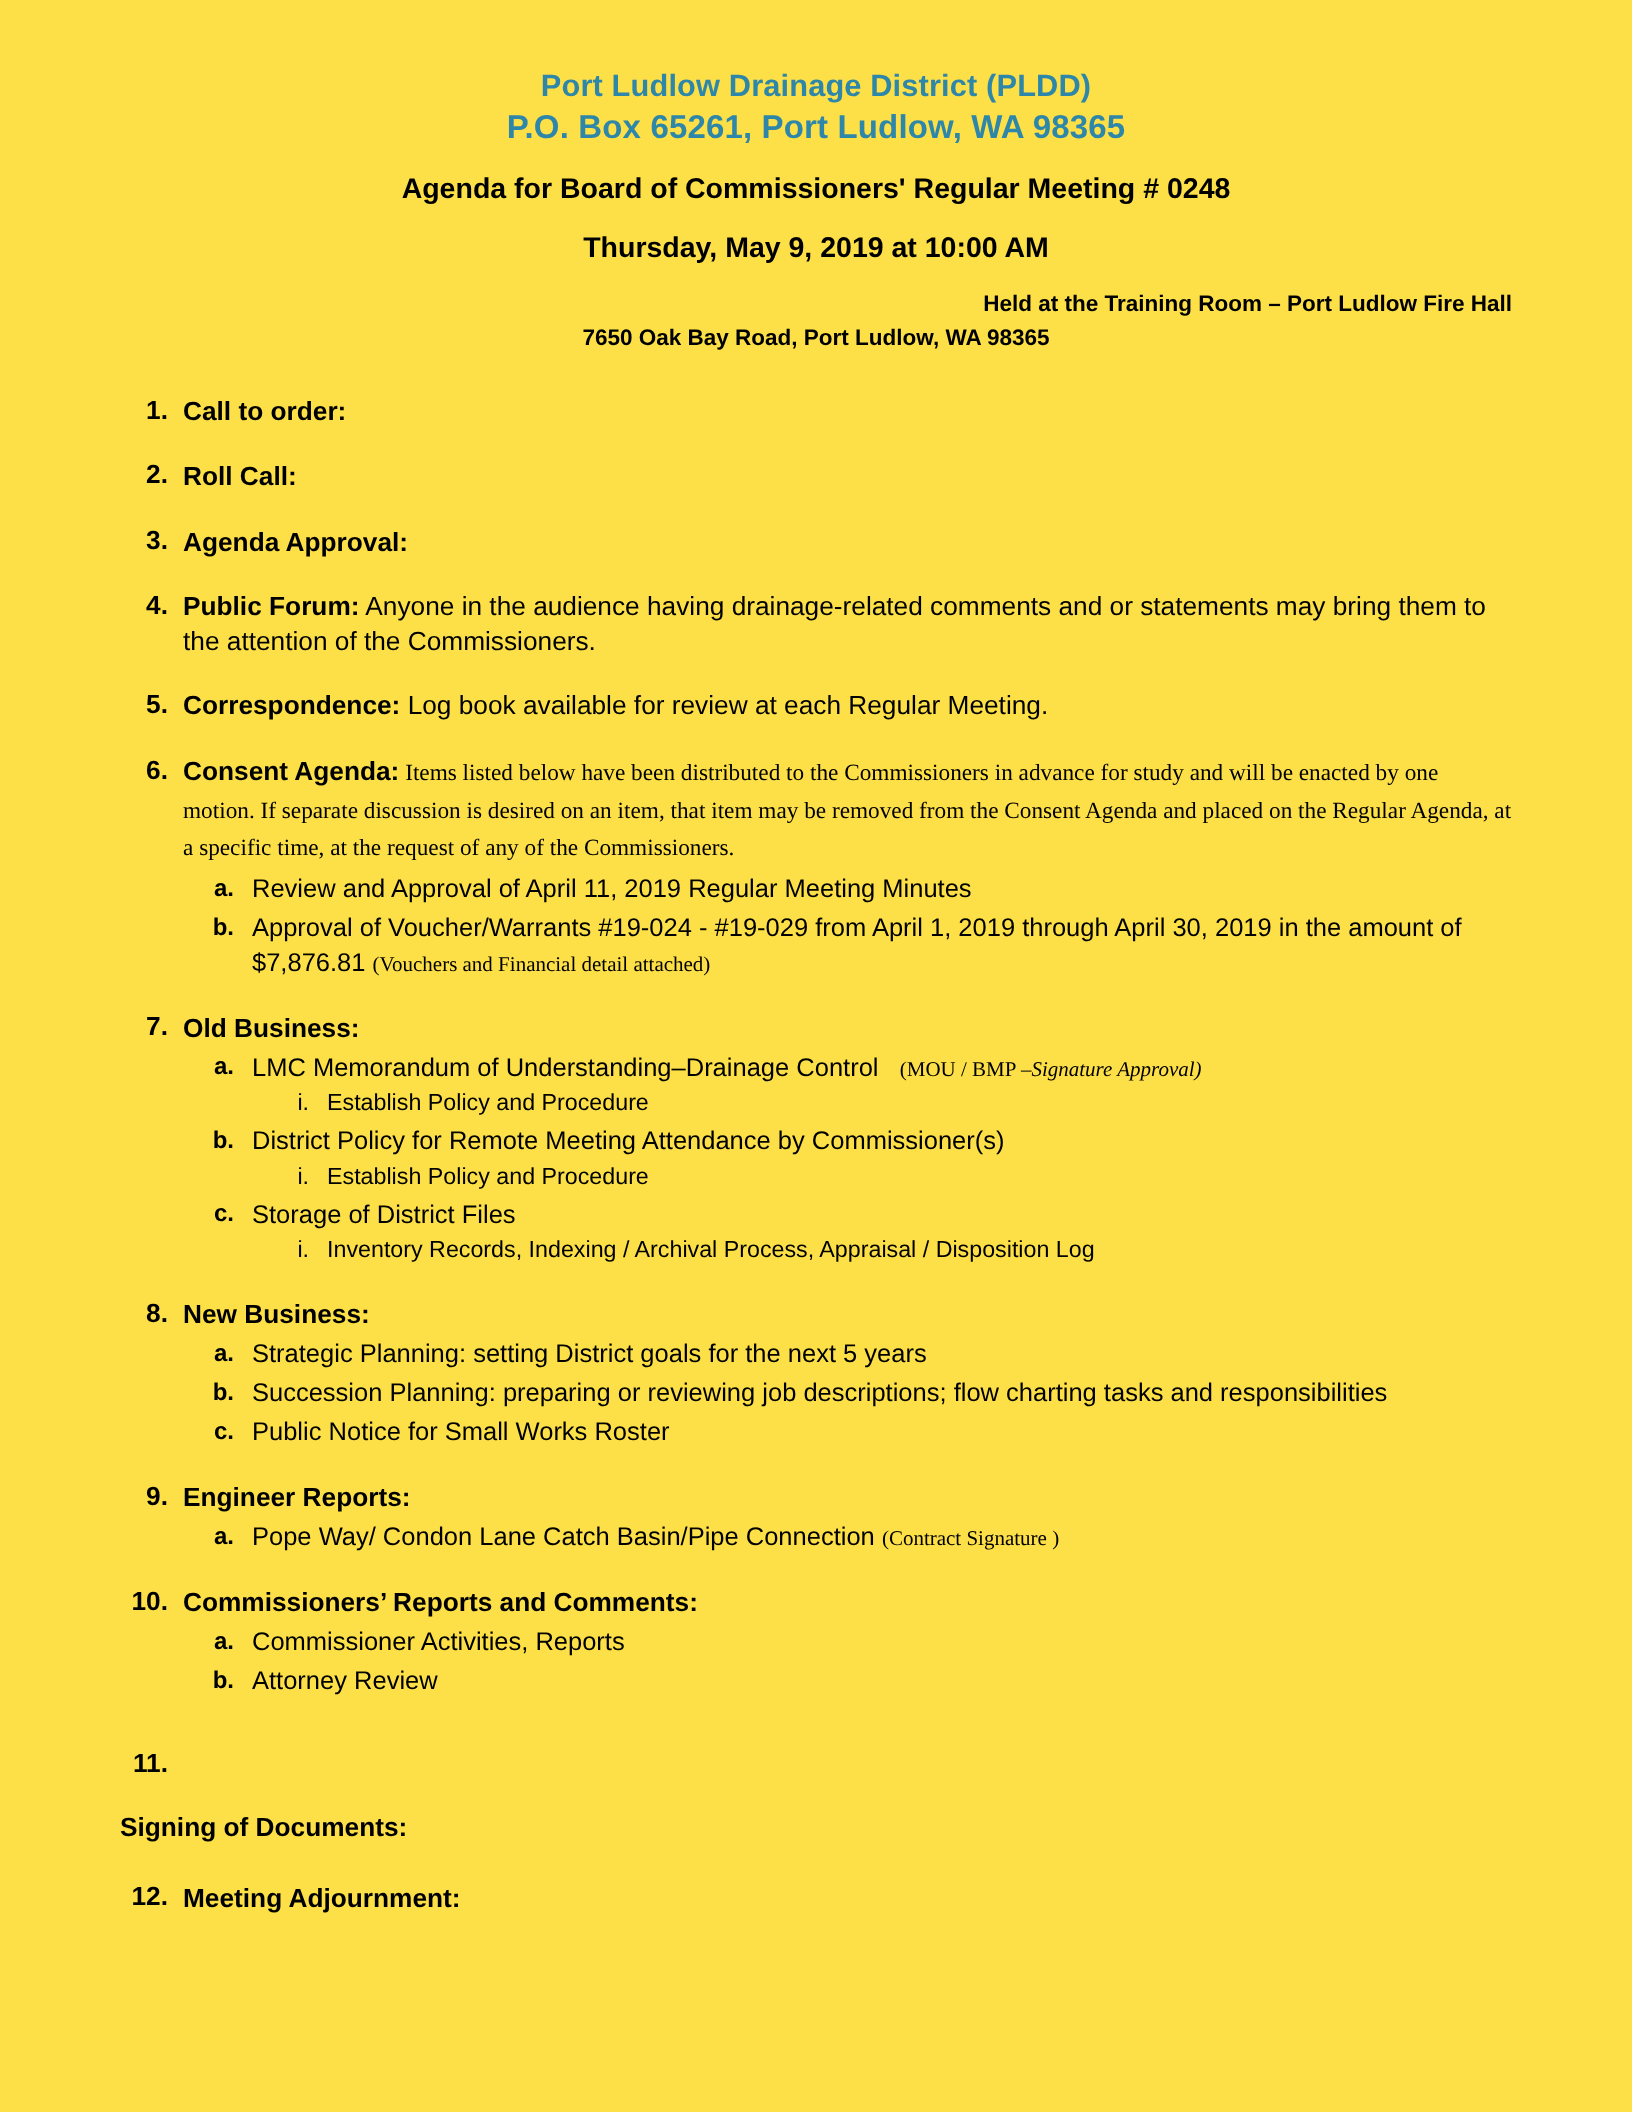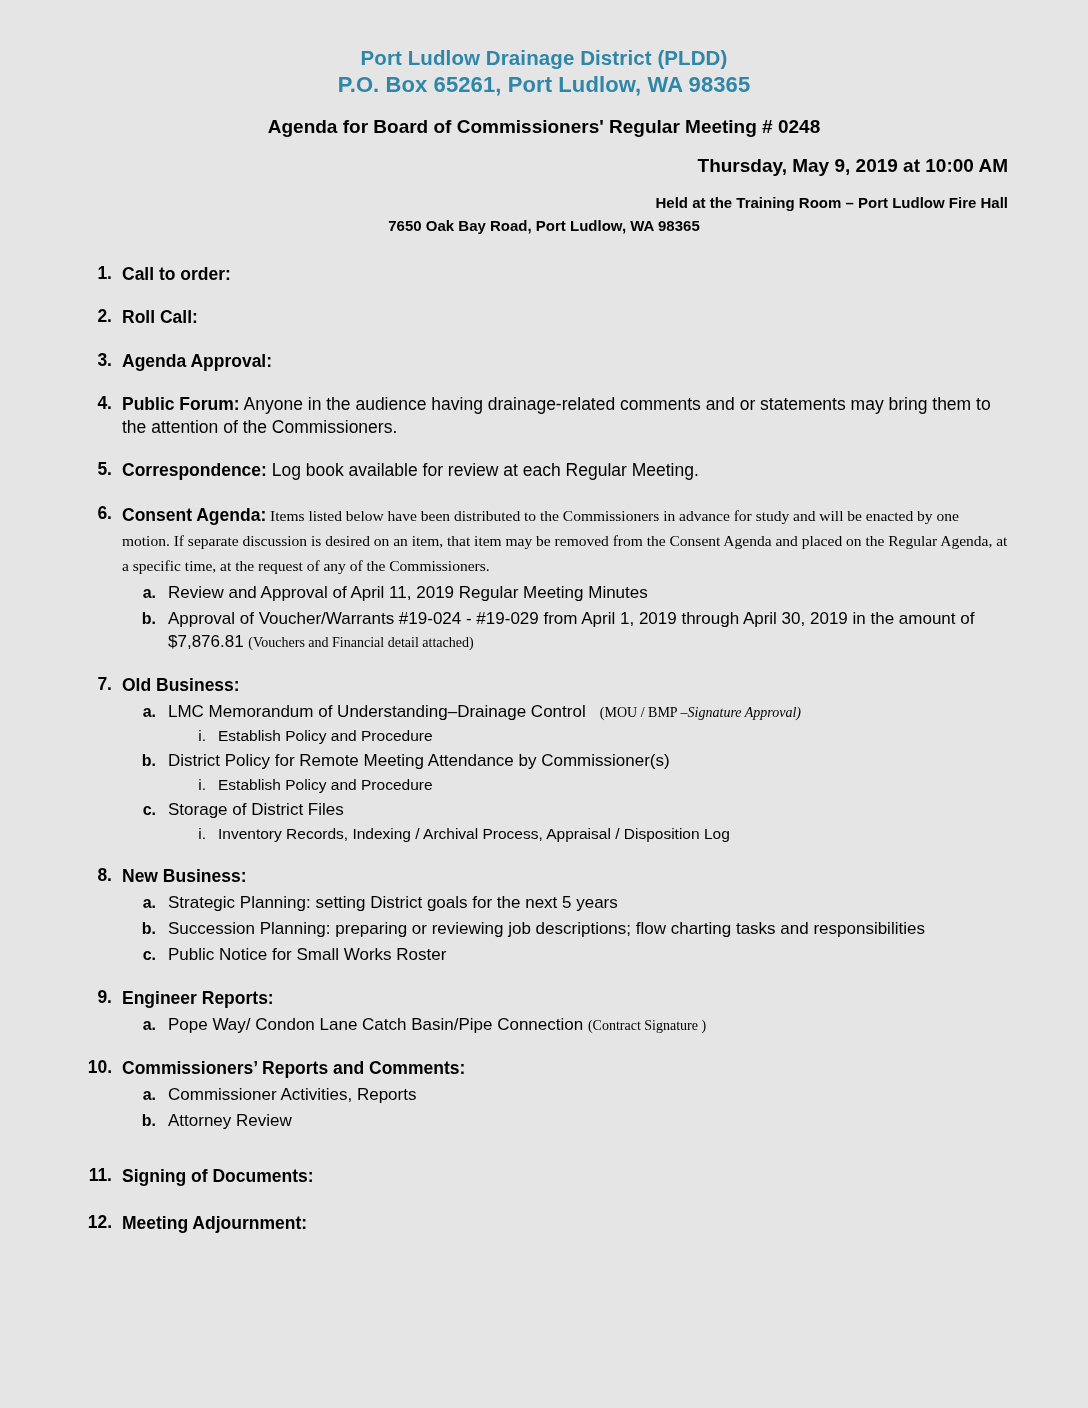--- a/index.html
+++ b/index.html
@@ -9,21 +9,21 @@
   }
   body {
     font-family: "Liberation Sans", sans-serif;
     color: #000000;
   }
   .page {
     position: relative;
     width: 1088px;
     height: 1408px;
     margin: 0 auto;
-    background: #e5e5e5;
+    background: #fde047;
     box-sizing: border-box;
     padding: 44px 80px 16px 80px;
   }
   .header-block {
     text-align: center;
   }
   .org-title {
     color: #2e87a8;
     font-weight: bold;
     font-size: 20.5px;
@@ -145,21 +145,21 @@
 </style>
 </head>
 <body>
 
 <div class="page">
 
   <div class="header-block">
     <div class="org-title">Port Ludlow Drainage District (PLDD)</div>
     <div class="org-address">P.O. Box 65261, Port Ludlow, WA 98365</div>
     <div class="meeting-line" style="margin-top:12px;">Agenda for Board of Commissioners' Regular Meeting # 0248</div>
-    <div class="meeting-line" style="margin-top:10px;text-align:right;">Thursday, May 9, 2019 at 10:00 AM</div>
+    <div class="meeting-line" style="margin-top:10px;">Thursday, May 9, 2019 at 10:00 AM</div>
     <div class="meeting-line sub" style="margin-top:10px;text-align:right;">Held at the Training Room – Port Ludlow Fire Hall</div>
     <div class="meeting-line sub">7650 Oak Bay Road, Port Ludlow, WA  98365</div>
   </div>
 
   <div class="agenda-list">
 
     <div class="item">
       <div class="num">1.</div>
       <div class="body"><span class="lbl">Call to order:</span></div>
     </div>
@@ -286,21 +286,21 @@
             <div class="stext">Commissioner Activities, Reports</div>
           </div>
           <div class="subitem">
             <div class="slet">b.</div>
             <div class="stext">Attorney Review</div>
           </div>
         </div>
       </div>
     </div>
 
-    <div class="item" style="margin-top:32px;">
+    <div class="item" style="margin-top:32px;flex-direction:column;">
       <div class="num">11.</div>
       <div class="body"><span class="lbl">Signing of Documents:</span></div>
     </div>
 
     <div class="item" style="margin-top:24px;">
       <div class="num">12.</div>
       <div class="body"><span class="lbl">Meeting Adjournment:</span></div>
     </div>
 
   </div>

